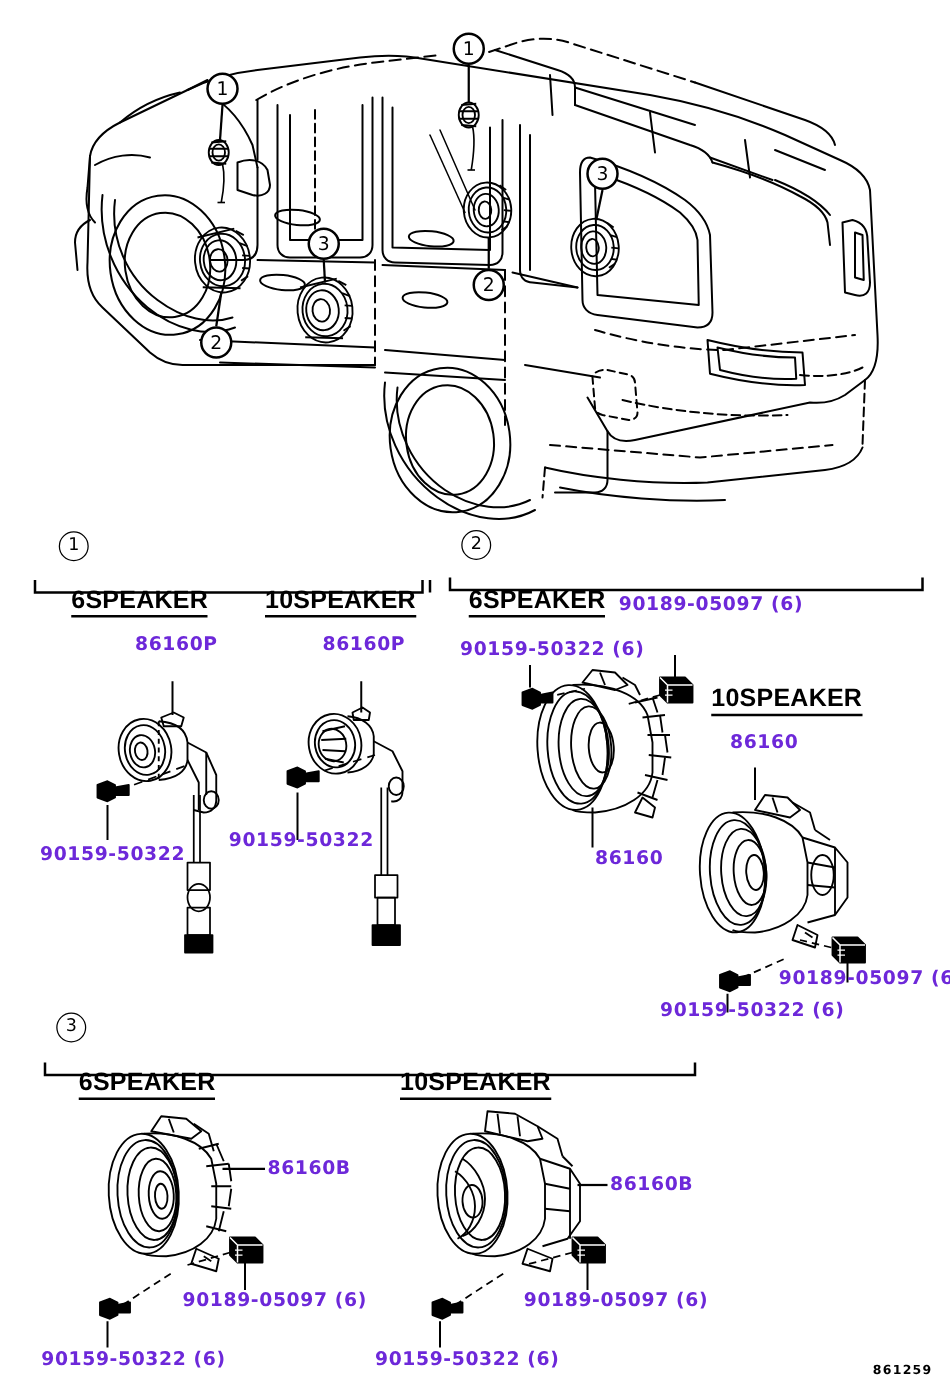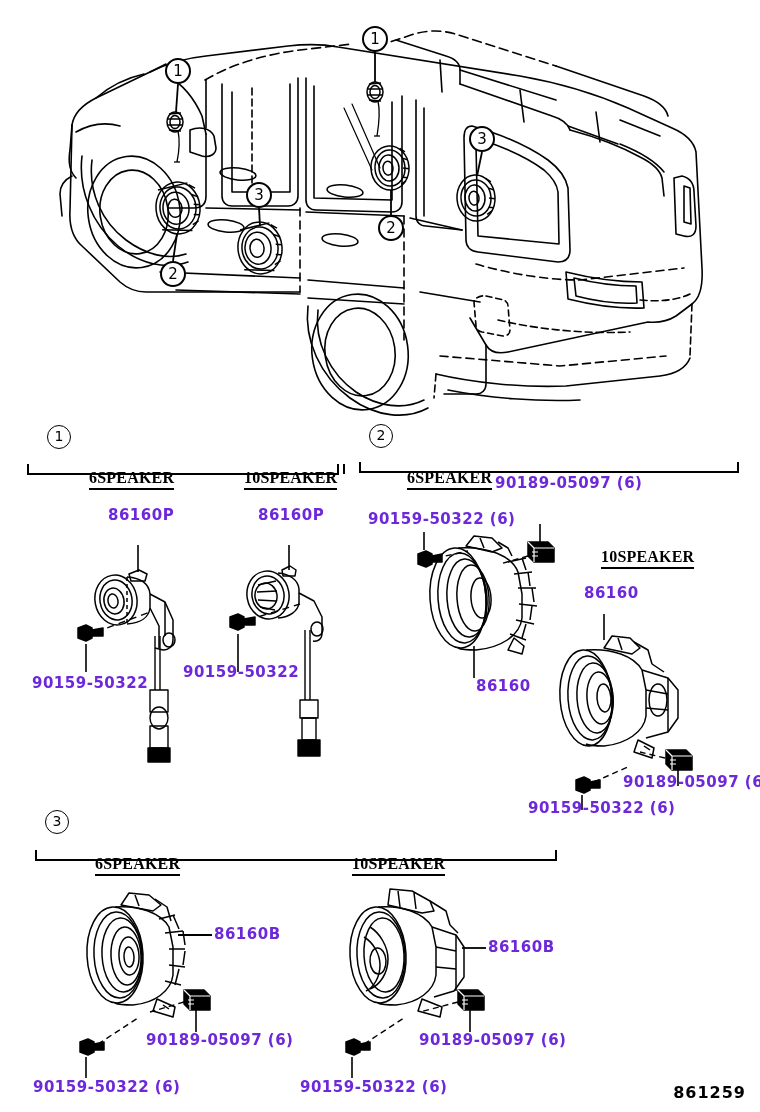--- a/index.html
+++ b/index.html
@@ -32,37 +32,36 @@
     font-family: "DejaVu Sans", sans-serif;
     font-weight: bold;
     font-size: 15px;
     letter-spacing: 0.5px;
     white-space: nowrap;
     color: #6d28d9;
     line-height: 1;
   }
   .hdr {
     position: absolute;
-    font-family: Liberation Serif, serif;
+    font-family: Liberation Sans, sans-serif;
     font-weight: bold;
-    font-size: 16px;
+    font-size: 20px;
     letter-spacing: 0.2px;
     white-space: nowrap;
     border-bottom: 2.5px solid #000;
     padding-bottom: 1px;
     line-height: 1.05;
-    margin-left: 32px;
   }
   .pageno {
     position: absolute;
     right: 14px;
     bottom: 10px;
     font-family: "DejaVu Sans", sans-serif;
     font-weight: bold;
-    font-size: 16px;
+    font-size: 10px;
     letter-spacing: 1px;
   }
   .callout {
     position: absolute;
     width: 26px;
     height: 26px;
     border: 2.2px solid #000;
     border-radius: 50%;
     background: #fff;
     font-family: "DejaVu Sans", sans-serif;

